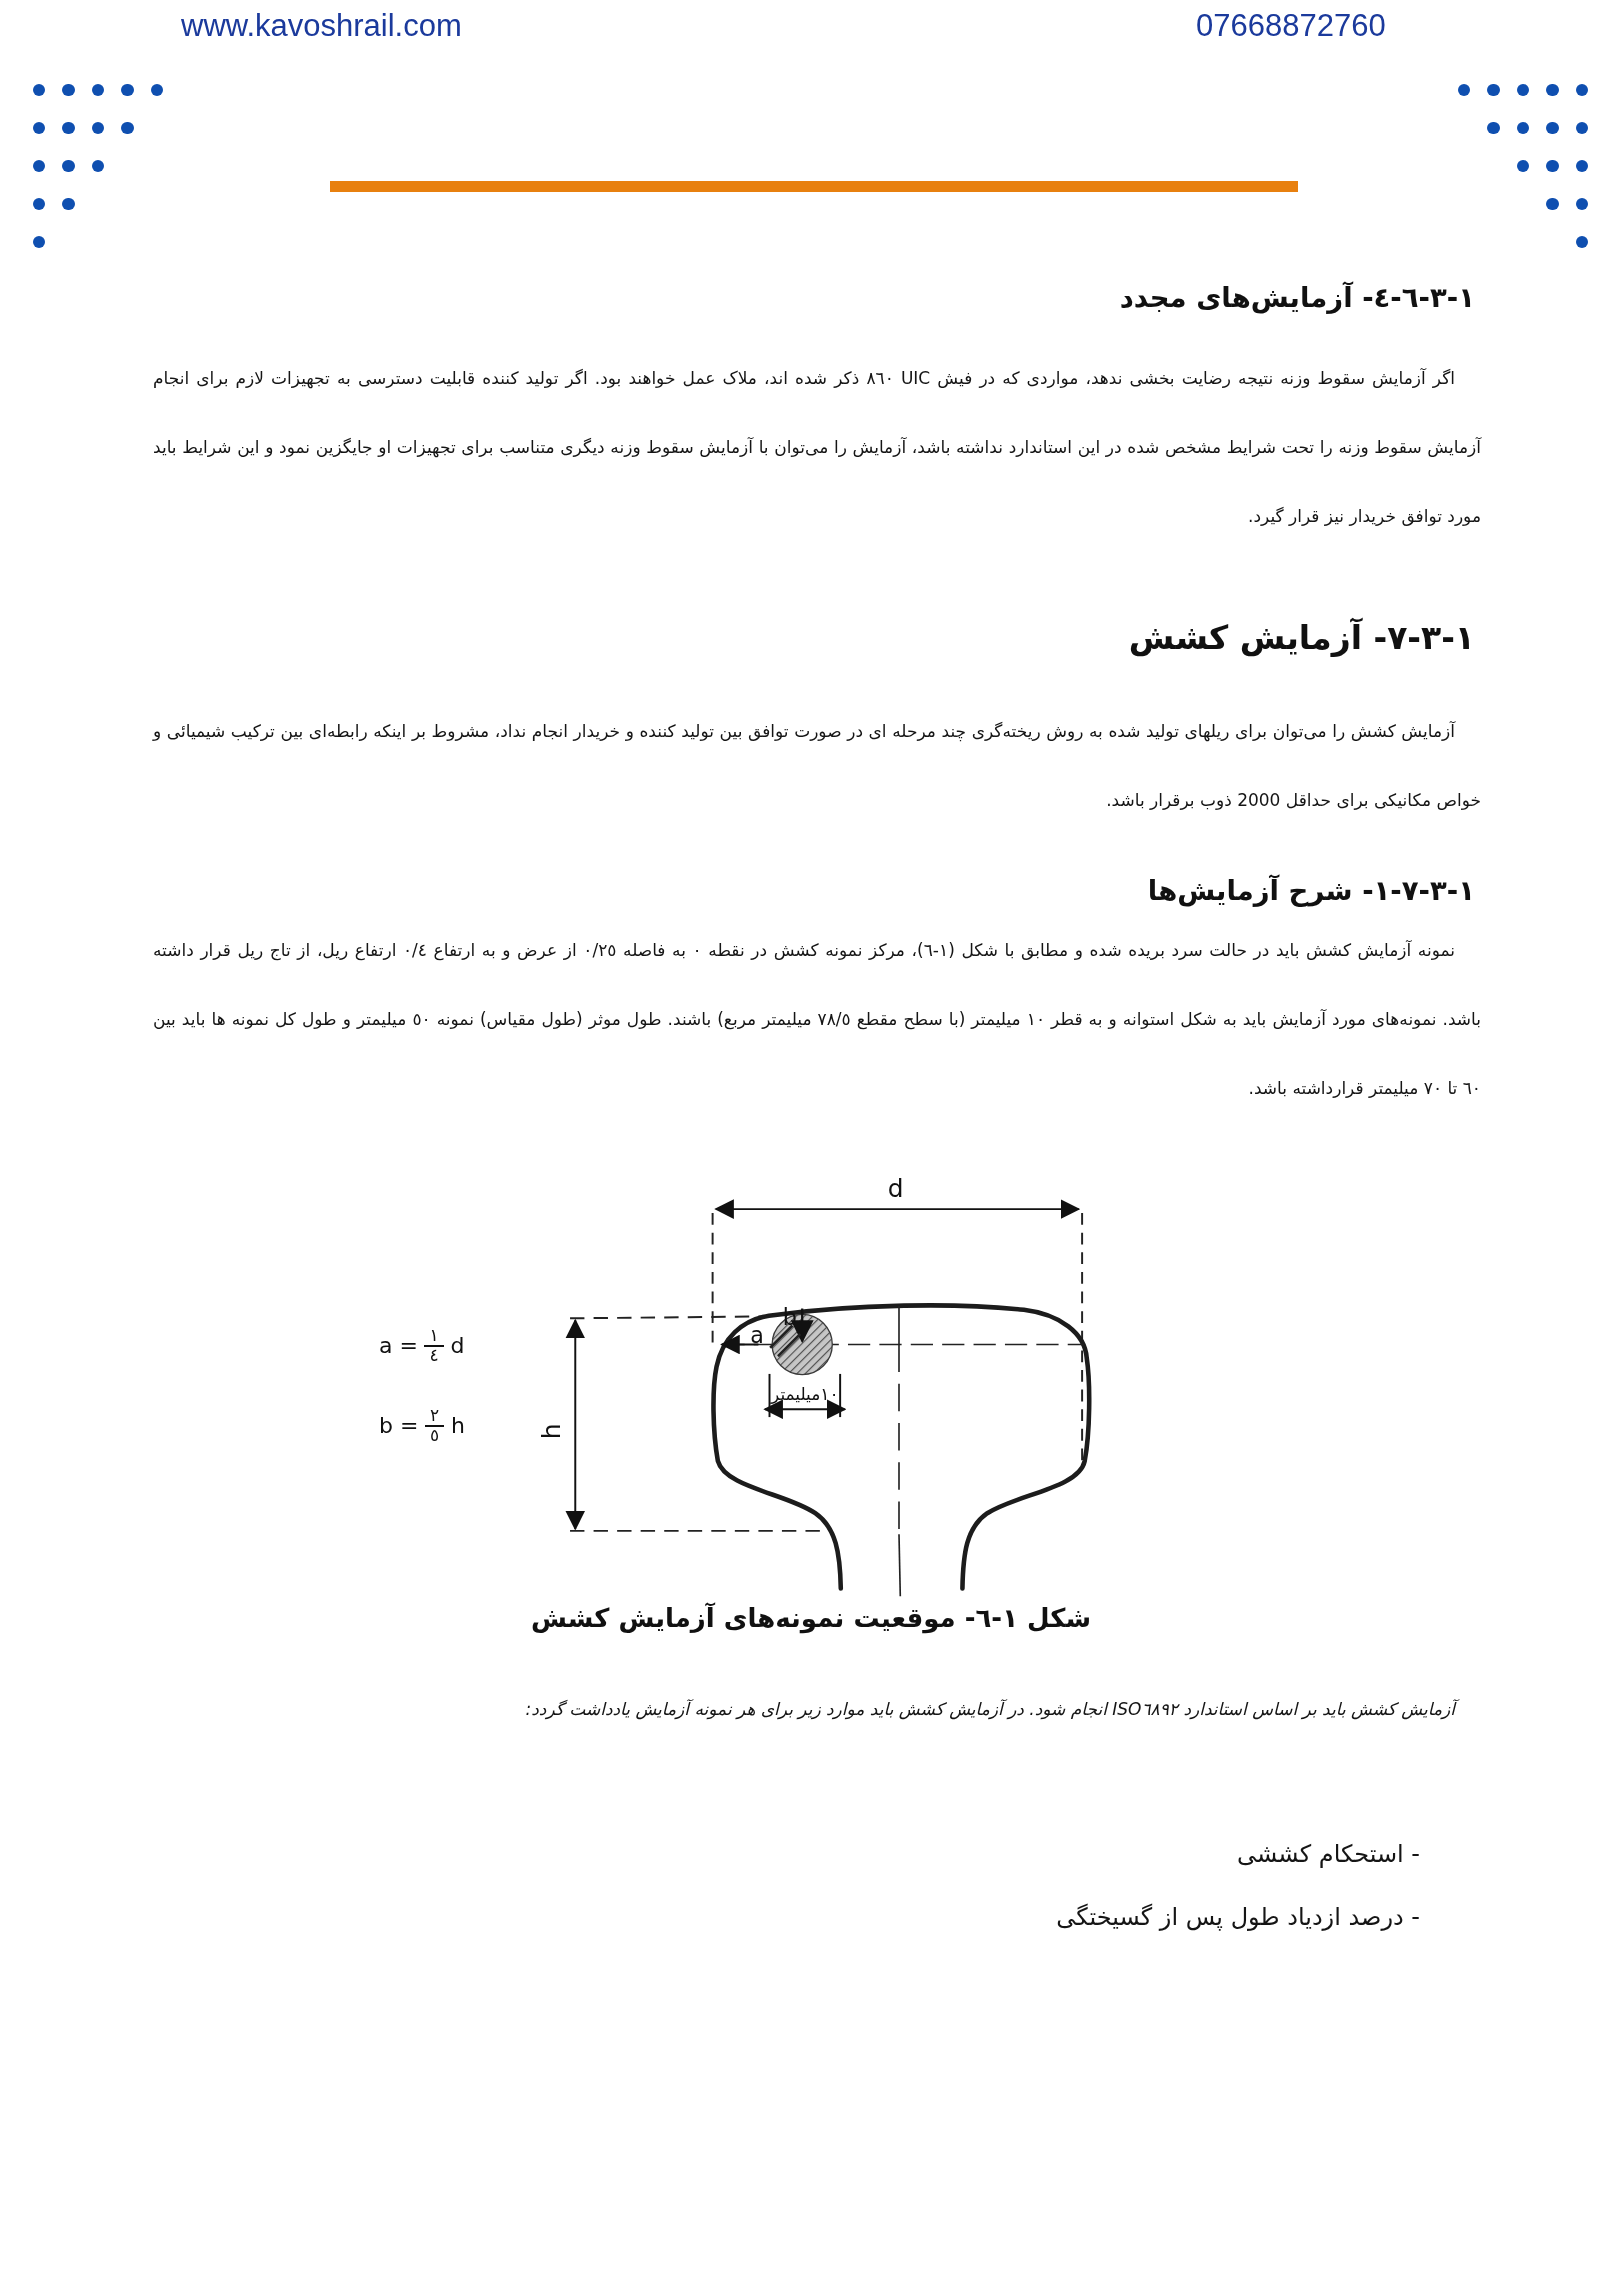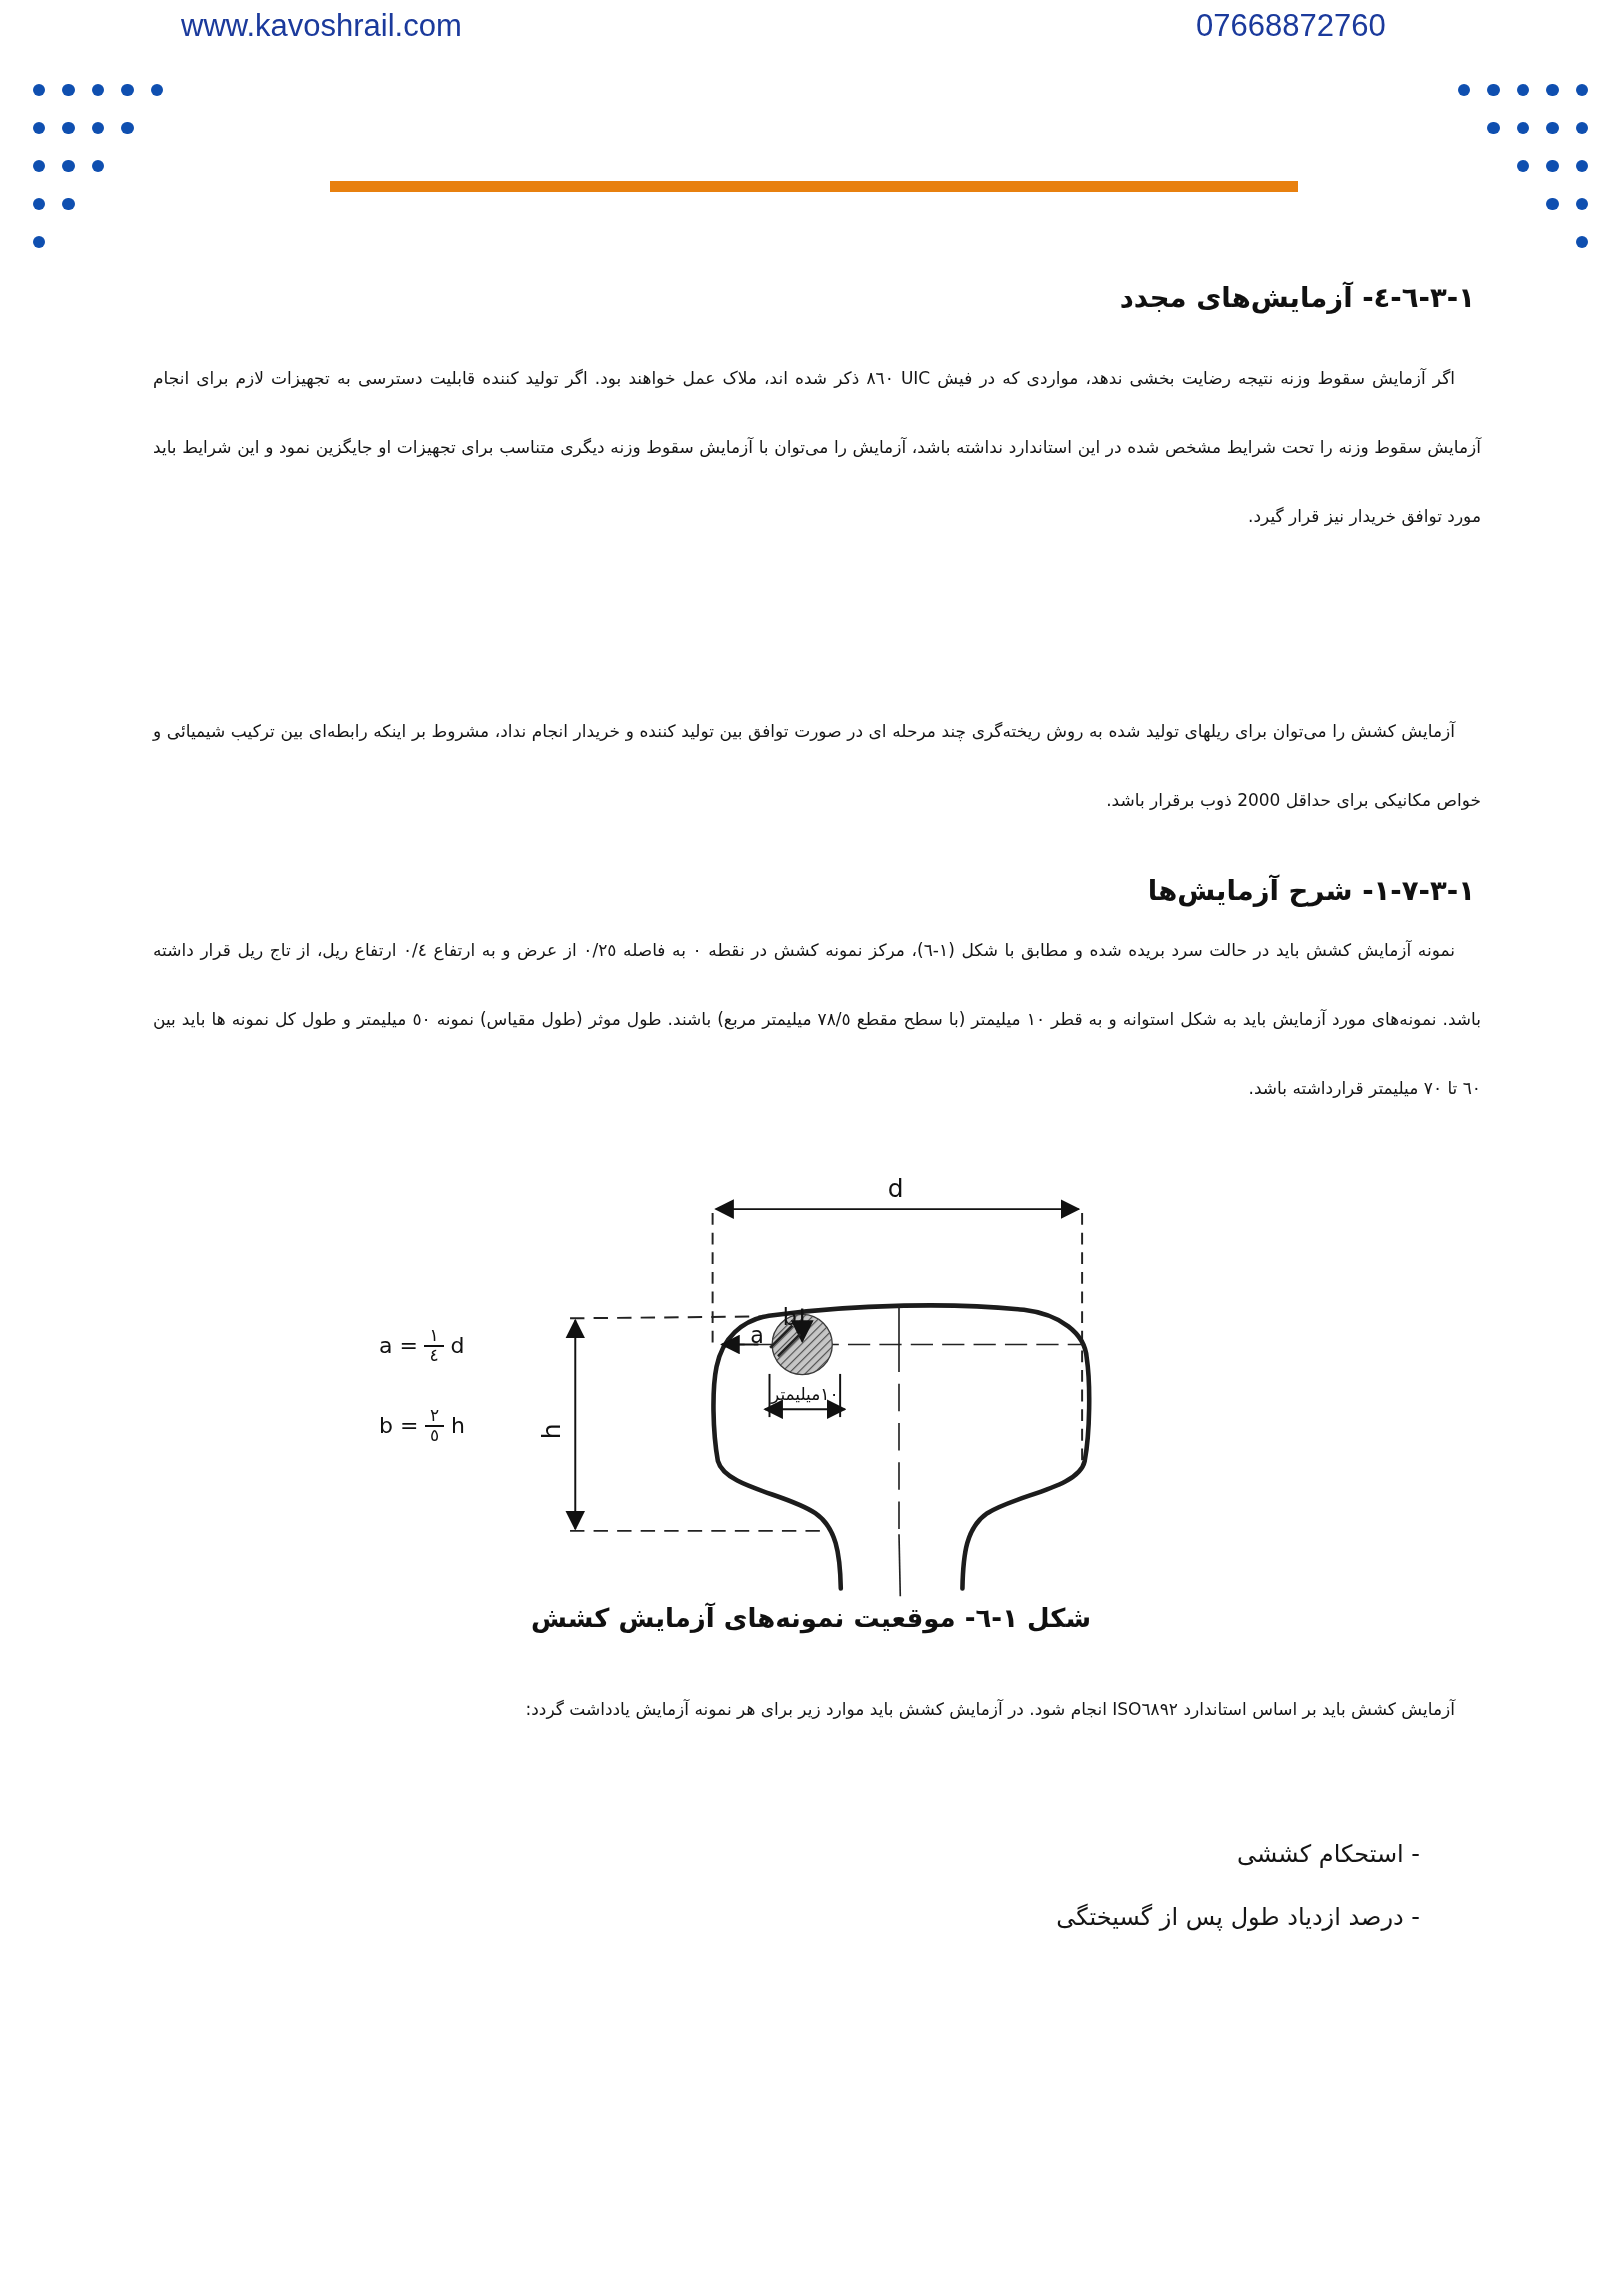--- a/index.html
+++ b/index.html
@@ -111,20 +111,21 @@
     <div class="dot-row">
         <span class="dot"></span>
       </div>
   </div>
 
   <div class="orange-bar"></div>
 
   <div class="rtl-h h-small" style="top:281px;">١-٣-٦-٤- آزمایش‌های مجدد</div>
   <div class="rtl-p" style="top:344px;">اگر آزمایش سقوط وزنه نتیجه رضایت بخشی ندهد، مواردی که در فیش UIC ٨٦٠ ذکر شده اند، ملاک عمل خواهند بود. اگر تولید کننده قابلیت دسترسی به تجهیزات لازم برای انجام آزمایش سقوط وزنه را تحت شرایط مشخص شده در این استاندارد نداشته باشد، آزمایش را می‌توان با آزمایش سقوط وزنه دیگری متناسب برای تجهیزات او جایگزین نمود و این شرایط باید مورد توافق خریدار نیز قرار گیرد.</div>
 
+  <div class="rtl-h h-big" style="top:618px;">١-٣-٧- آزمایش کشش</div>
   <div class="rtl-p" style="top:697px;">آزمایش کشش را می‌توان برای ریلهای تولید شده به روش ریخته‌گری چند مرحله ای در صورت توافق بین تولید کننده و خریدار انجام نداد، مشروط بر اینکه رابطه‌ای بین ترکیب شیمیائی و خواص مکانیکی برای حداقل 2000 ذوب برقرار باشد.</div>
 
   <div class="rtl-h h-small" style="top:874px;">١-٣-٧-١- شرح آزمایش‌ها</div>
   <div class="rtl-p" style="top:916px;">نمونه آزمایش کشش باید در حالت سرد بریده شده و مطابق با شکل (١-٦)، مرکز نمونه کشش در نقطه ٠ به فاصله ٠/٢٥ از عرض و به ارتفاع ٠/٤ ارتفاع ریل، از تاج ریل قرار داشته باشد. نمونه‌های مورد آزمایش باید به شکل استوانه و به قطر ١٠ میلیمتر (با سطح مقطع ٧٨/٥ میلیمتر مربع) باشند. طول موثر (طول مقیاس) نمونه ٥٠ میلیمتر و طول کل نمونه ها باید بین ٦٠ تا ٧٠ میلیمتر قرارداشته باشد.</div>
 
   <div class="fig-wrap">
     <svg width="739" height="432" viewBox="0 0 1130 660">
       <defs>
         <marker id="arr" viewBox="0 0 12 12" refX="11" refY="6" markerWidth="10" markerHeight="10" orient="auto">
             <path d="M0,0 L12,6 L0,12 z" fill="#111"></path>
@@ -187,21 +188,21 @@
       <span class="frac">
         <span class="num">٢</span>
         <span class="den">٥</span>
       </span>
       <span>h</span>
     </div>
   </div>
 
   <div class="caption" style="top:1603px;">شکل ١-٦- موقعیت نمونه‌های آزمایش کشش</div>
 
-  <div class="rtl-p" style="top:1675px;">آزمایش کشش باید بر اساس استاندارد ISO٦٨٩٢ انجام شود. در آزمایش کشش باید موارد زیر برای هر نمونه آزمایش یادداشت گردد:</div>
+  <div class="rtl-p" style="top:1675px;font-style:italic;">آزمایش کشش باید بر اساس استاندارد ISO٦٨٩٢ انجام شود. در آزمایش کشش باید موارد زیر برای هر نمونه آزمایش یادداشت گردد:</div>
 
   <div class="bullet" style="top:1903px;">- درصد ازدیاد طول پس از گسیختگی</div>
   <div class="bullet" style="top:1840px;">- استحکام کششی</div>
 
   <svg class="footer-svg" viewBox="0 0 2480 408" preserveAspectRatio="none">
     <defs>
       <linearGradient id="stripeGrad" x1="0" y1="0" x2="0" y2="1">
         <stop offset="0" stop-color="#fb8a92"></stop>
         <stop offset="1" stop-color="#f42531"></stop>
       </linearGradient>

